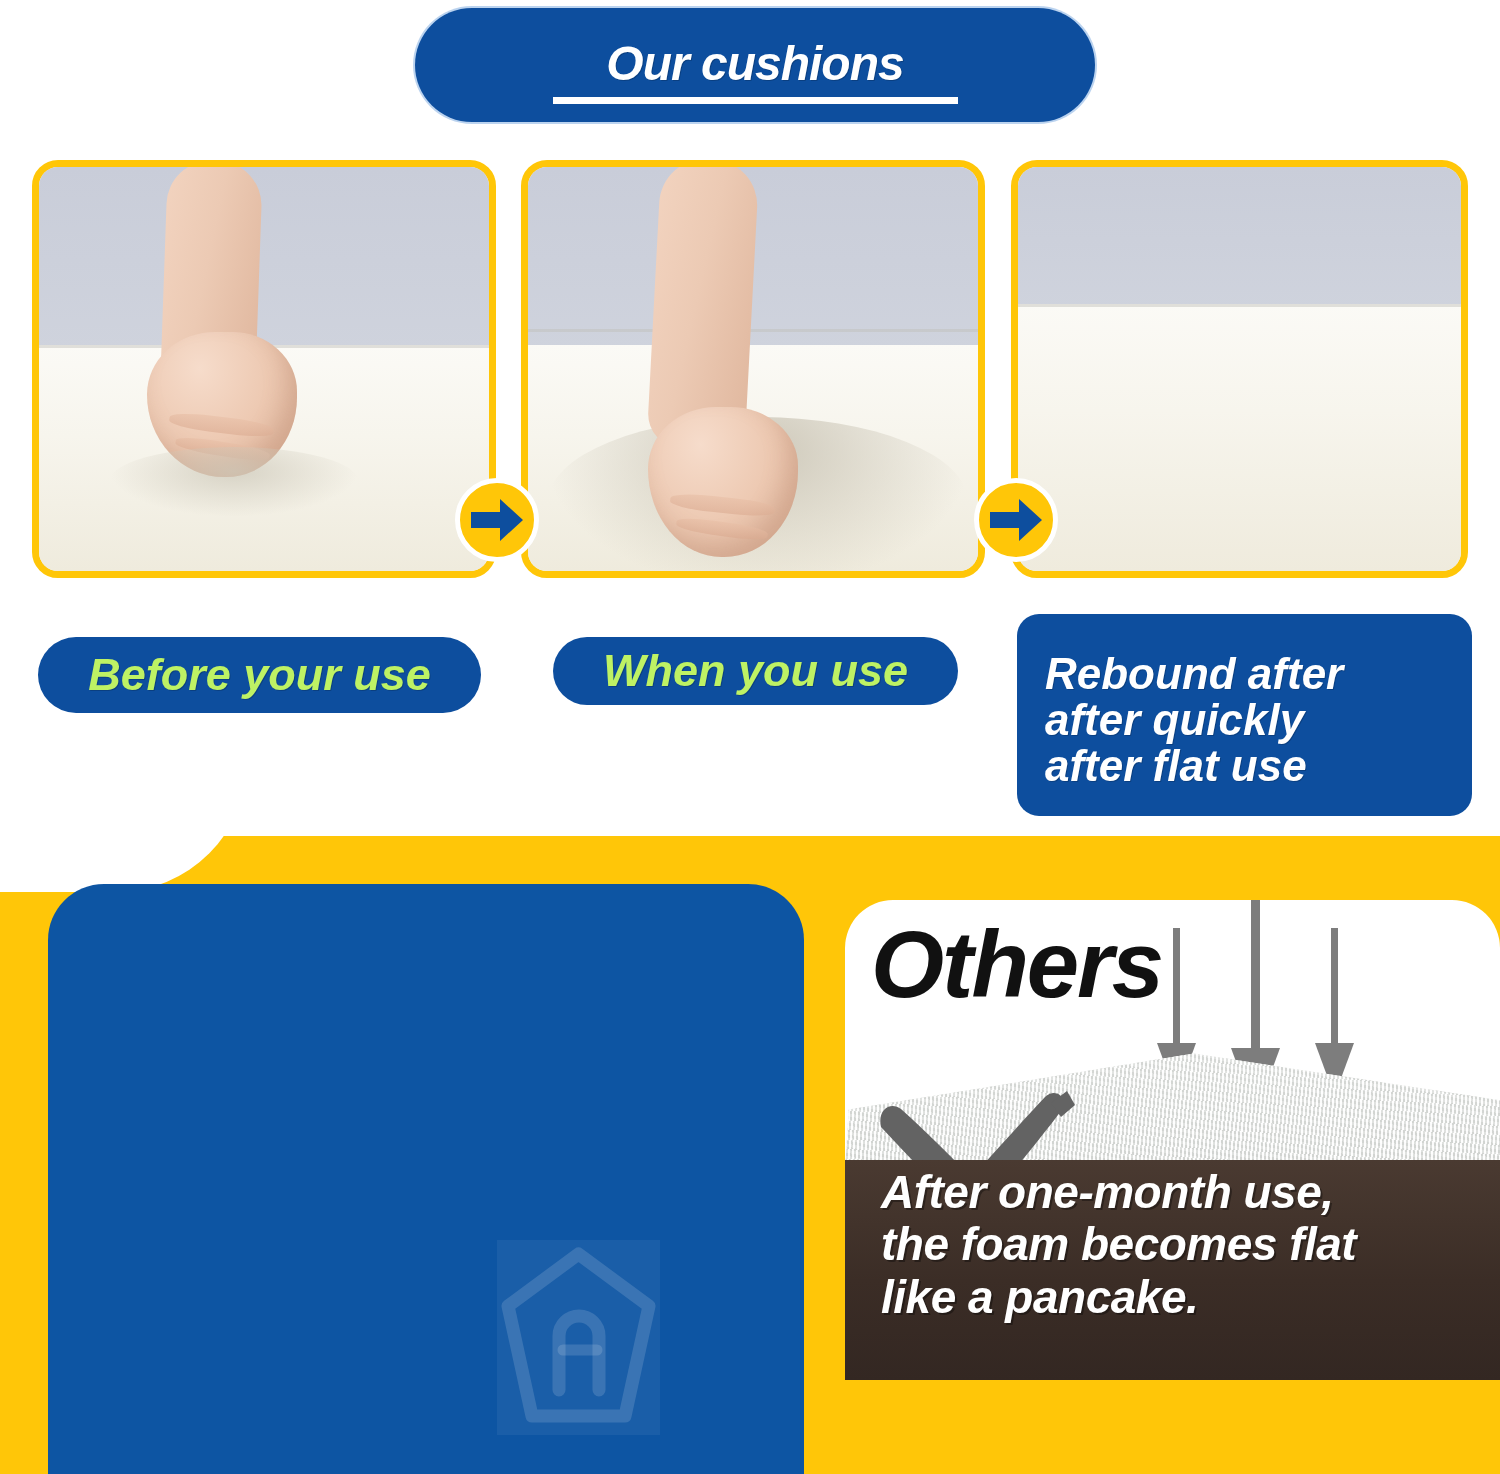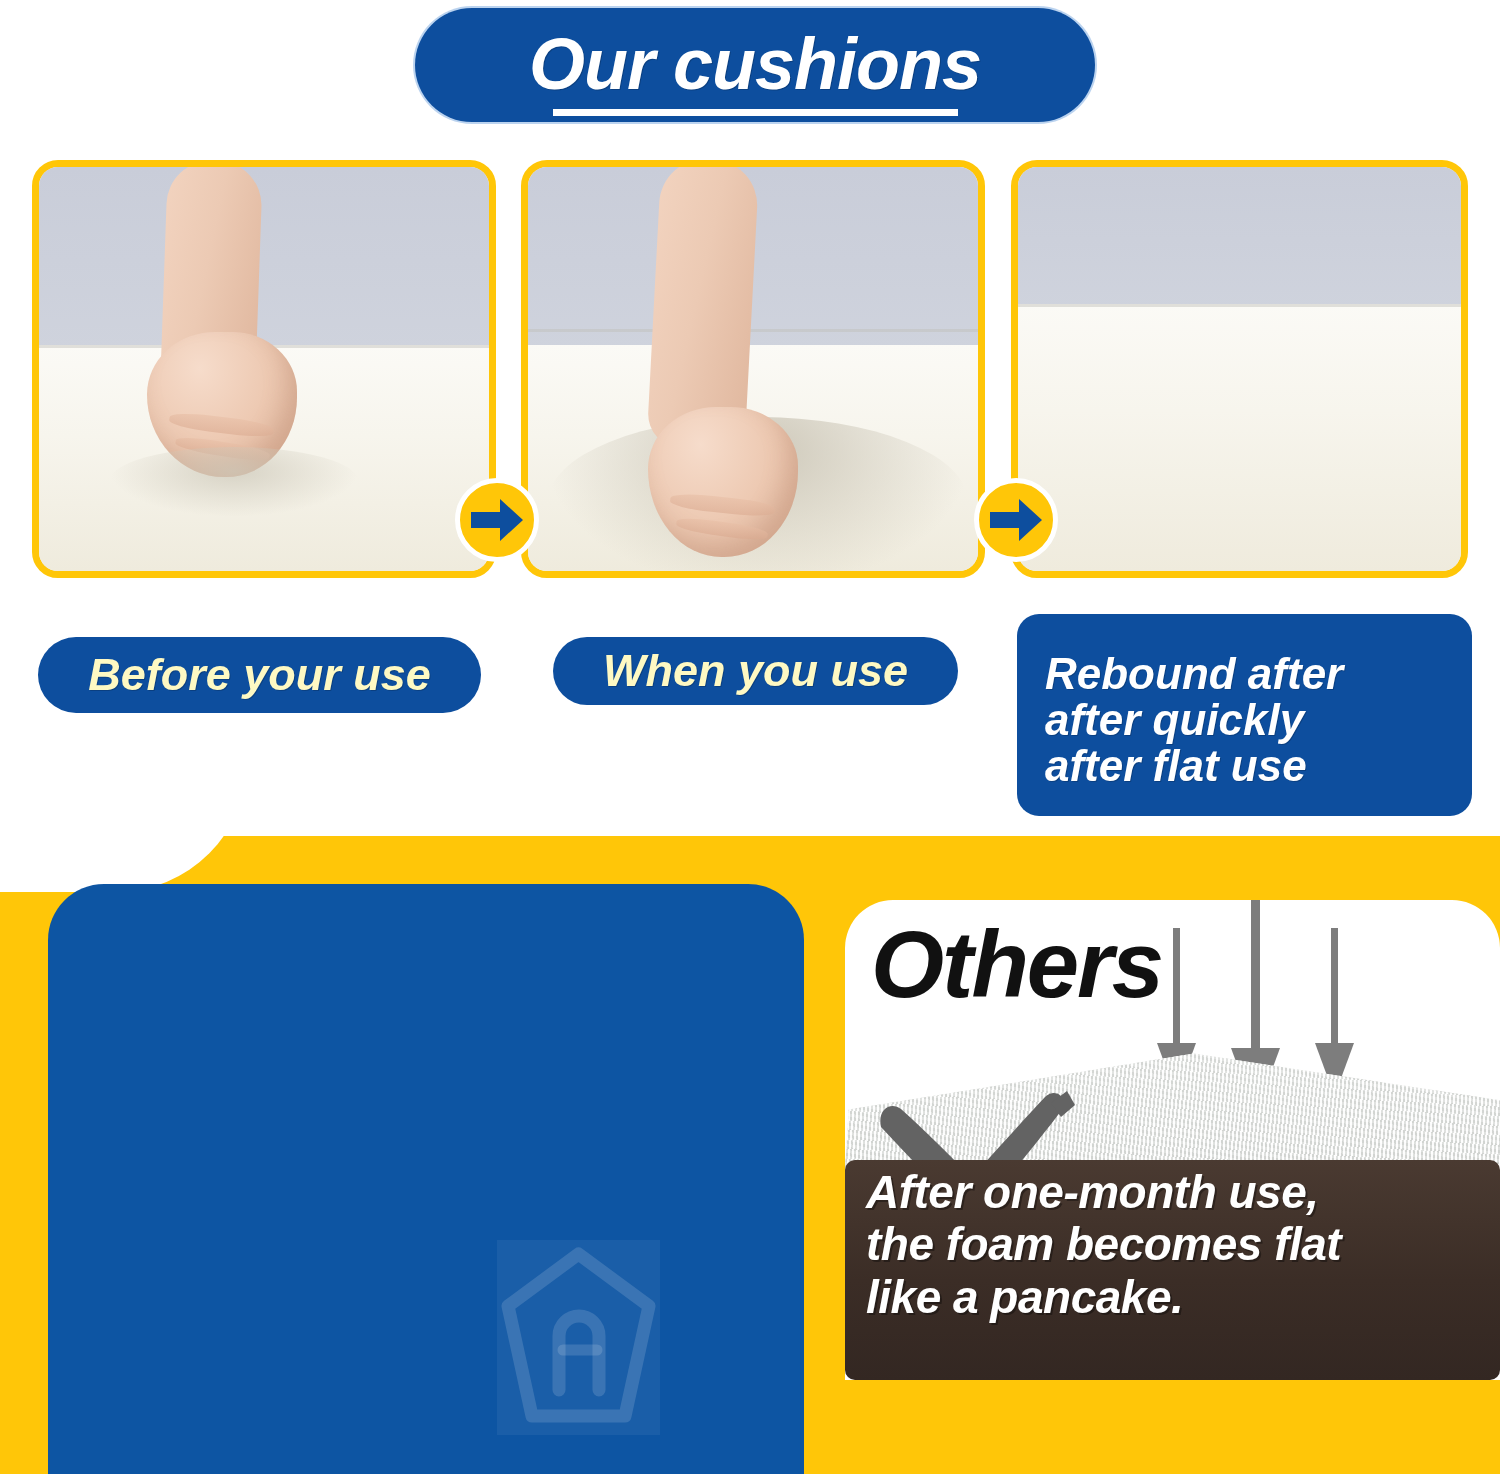--- a/index.html
+++ b/index.html
@@ -22,21 +22,21 @@
     width:680px; height:114px;
     background:#0d4e9e;
     border-radius:58px;
     box-shadow:0 0 0 2px rgba(60,130,210,.35);
     display:flex;
     flex-direction:column;
     align-items:center;
     justify-content:center;
   }
   .title-banner .title-text{
-    font-size:72px;
+    font-size:48px;
     font-weight:bold;
     font-style:italic;
     color:#ffffff;
     letter-spacing:-1px;
     line-height:1;
     margin-top:14px;
     text-shadow:1px 1px 0 rgba(0,0,0,.18);
   }
   .title-banner .title-rule{
     width:405px;
@@ -117,21 +117,21 @@
   .ab2{ left:974px; top:318px; }
   .arrow-badge svg{display:block;}
 
   
   .cap-pill{
     position:absolute;
     background:#0d4e9e;
     display:flex;align-items:center;justify-content:center;
   }
   .cap-pill span{
-    color:#fef9c3;
+    color:#bef264;
     font-weight:bold;
     font-style:italic;
     text-shadow:1px 1px 0 rgba(0,0,0,.18);
     white-space:nowrap;
   }
   .cap1{ left:38px;  top:637px; width:443px; height:76px; border-radius:38px; }
   .cap1 span{ font-size:45px; }
   .cap2{ left:553px; top:637px; width:405px; height:68px; border-radius:38px; }
   .cap2 span{ font-size:45px; }
   .cap3{
@@ -257,23 +257,22 @@
     left:10px; top:175px;
     width:290px; height:250px;
   }
   .x-mark svg{display:block;}
 
   .brown-caption{
     position:absolute;
     left:0; right:0; bottom:0;
     height:220px;
     background:linear-gradient(180deg,#4a3a31 0%,#3b2d26 55%,#332722 100%);
-    padding:6px 0 0 21px;
+    padding:6px 0 0 36px;
     box-sizing:border-box;
-    border-radius:10px;
   }
   .brown-caption .l{
     color:#ffffff;
     font-size:46px;
     font-weight:bold;
     font-style:italic;
     line-height:1.14;
     letter-spacing:-.5px;
     text-shadow:2px 2px 0 rgba(0,0,0,.35);
     white-space:nowrap;

